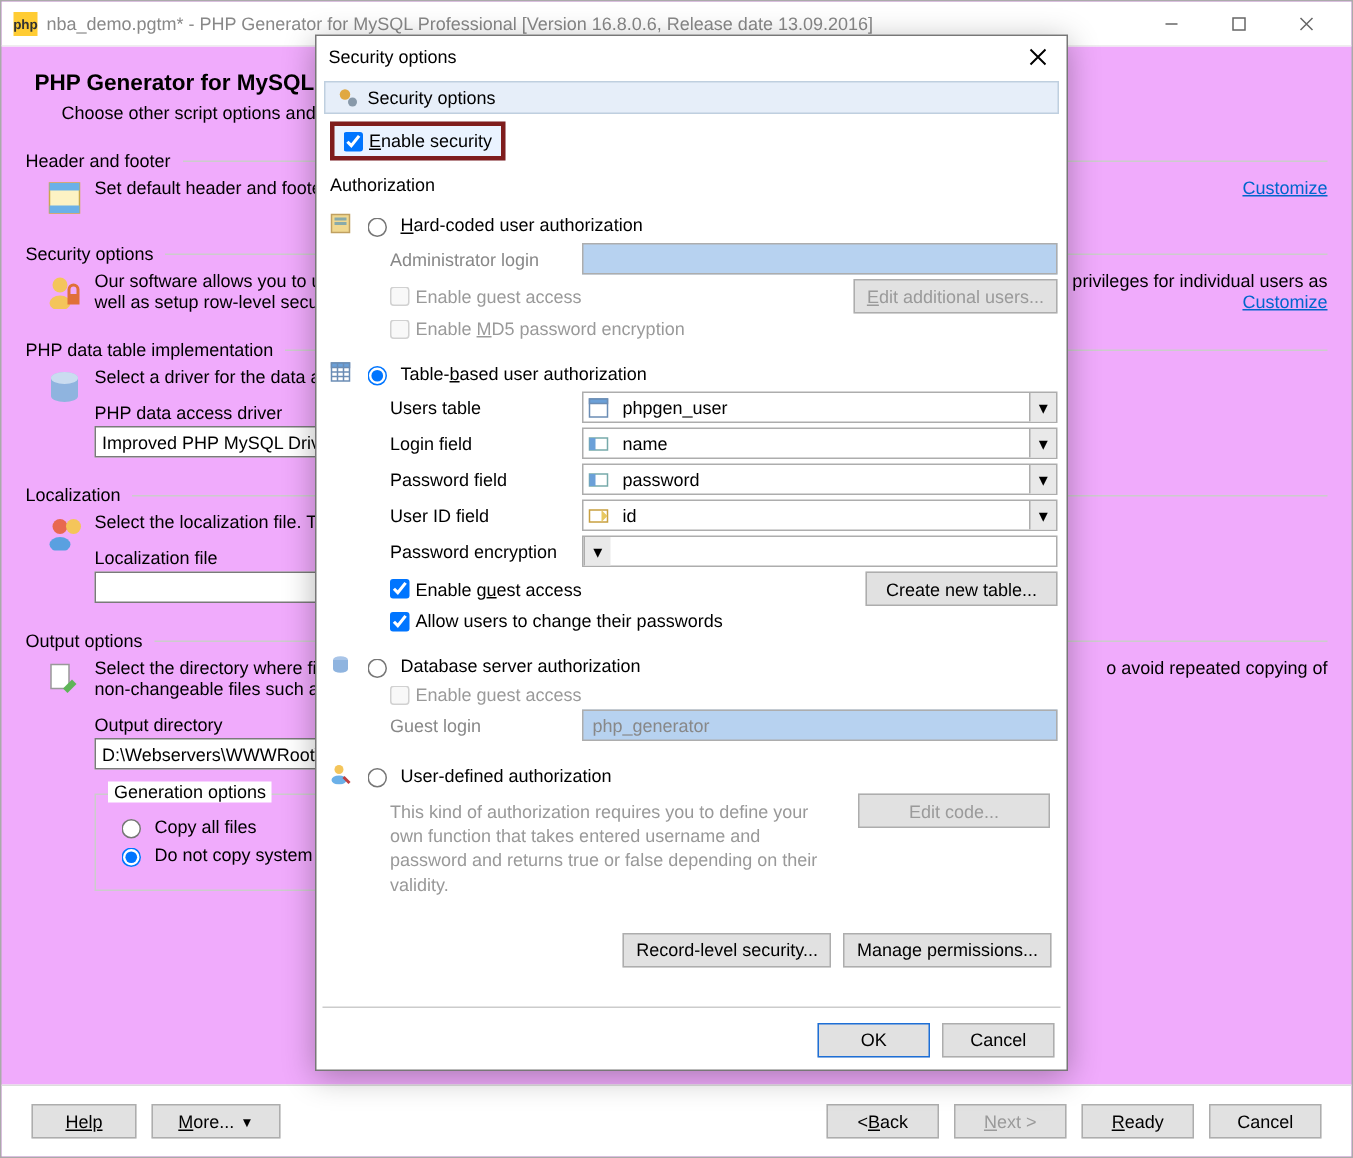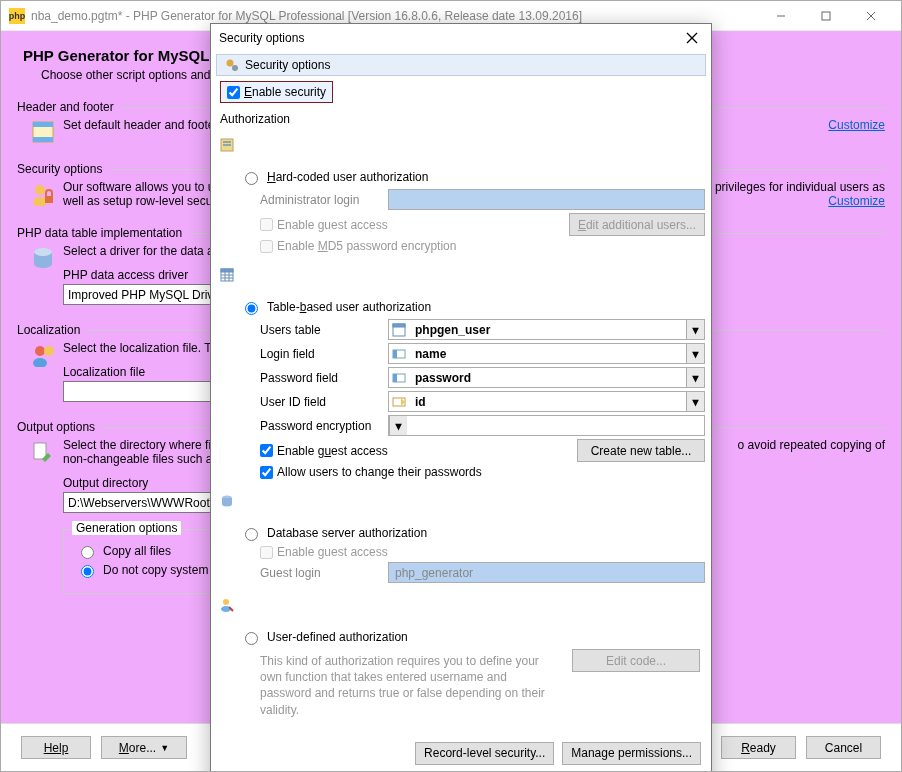--- a/index.html
+++ b/index.html
@@ -36,32 +36,32 @@
 
 
 .dialog { position:absolute; left:209px; top:22px; width:502px; background:#fff; border:1px solid #777; box-shadow:0 4px 20px rgba(0,0,0,0.3); z-index:100;}
 .dlg-titlebar { height:28px; display:flex; align-items:center; padding:0 8px;}
 .dlg-titlebar .spacer{flex:1;}
 .dlg-close { width:22px; height:22px; display:flex; align-items:center; justify-content:center;}
 .dlg-tab { border:1px solid #bfcfdf; background:#e6eef9; padding:3px 8px; margin:2px 5px 0 5px; display:flex; align-items:center; gap:6px;}
 .dlg-body { padding: 2px 6px 12px 6px; }
 .chk { display:inline-flex; align-items:center; gap:4px; }
 .chk input[type=checkbox]{ margin:0; width:13px; height:13px;}
-.enable-sec-box { border:1px solid #7f1d1d; background:#eaf3ff; padding:3px 6px; margin:3px; display:inline-flex;justify-content:center;}
+.enable-sec-box { border:3px solid #7f1d1d; background:#eaf3ff; padding:3px 6px; margin:3px; display:inline-flex;justify-content:center;}
 .sect-row { display:flex; align-items:flex-start; gap:6px; margin-top:10px; margin-left:3px;}
 .sect-row .small-icon{ width:14px; height:14px; flex:0 0 14px; margin-top:2px;}
-.sect-col { flex:1;margin-top:31px; }
+.sect-col { flex:1; }
 .auth-label { margin-left:3px; margin-top:6px;}
 .radio-line { display:flex; align-items:center; gap:6px; margin:2px 0;}
 .opt-body { margin-left:20px; margin-top:4px;}
 .opt-body .form-row { display:flex; align-items:center; margin:3px 0; }
 .opt-body .form-row .flabel { width:128px; color:#888;}
 .opt-body .form-row .flabel.enabled { color:#000;}
 .opt-body .form-row .fctl { flex:1; height:21px; border:1px solid #adadad; background:#b7d2f0; }
-.opt-body .form-row .fctl.enabled { background:#fff; display:flex; align-items:center;font-weight:bold; }
+.opt-body .form-row .fctl.enabled { background:#fff; display:flex; align-items:center; }
 .combo { display:flex; align-items:center;}
 .combo .combo-icon{ width:16px; height:14px; margin:0 4px 0 2px; display:inline-flex; align-items:center; justify-content:center;}
 .combo .combo-text{ flex:1; padding:0 4px;}
 .combo .combo-btn{ width:18px; height:19px; border-left:1px solid #adadad; display:flex; align-items:center; justify-content:center; background:#e9e9e9;}
 .dlg-btn { height:23px; min-width:128px; border:1px solid #adadad; background:#e1e1e1; display:inline-flex; align-items:center; justify-content:center; padding:0 8px;}
 .dlg-btn.disabled { color:#9a9a9a; }
 .dlg-btn-row { display:flex; justify-content:flex-end; gap:8px; margin-top:6px;}
 .desc { color:#999; line-height:1.35; margin-top:4px; max-width:300px;}
 .dlg-footer { border-top:1px solid #ccc; margin:14px 4px 4px 4px; padding:10px 4px 4px 4px; display:flex; justify-content:flex-end; gap:8px;}
 .dlg-footer .ok{ border:1.5px solid #1e6fd6; background:#e1e1e1; min-width:75px; height:23px; display:inline-flex; align-items:center; justify-content:center;}

